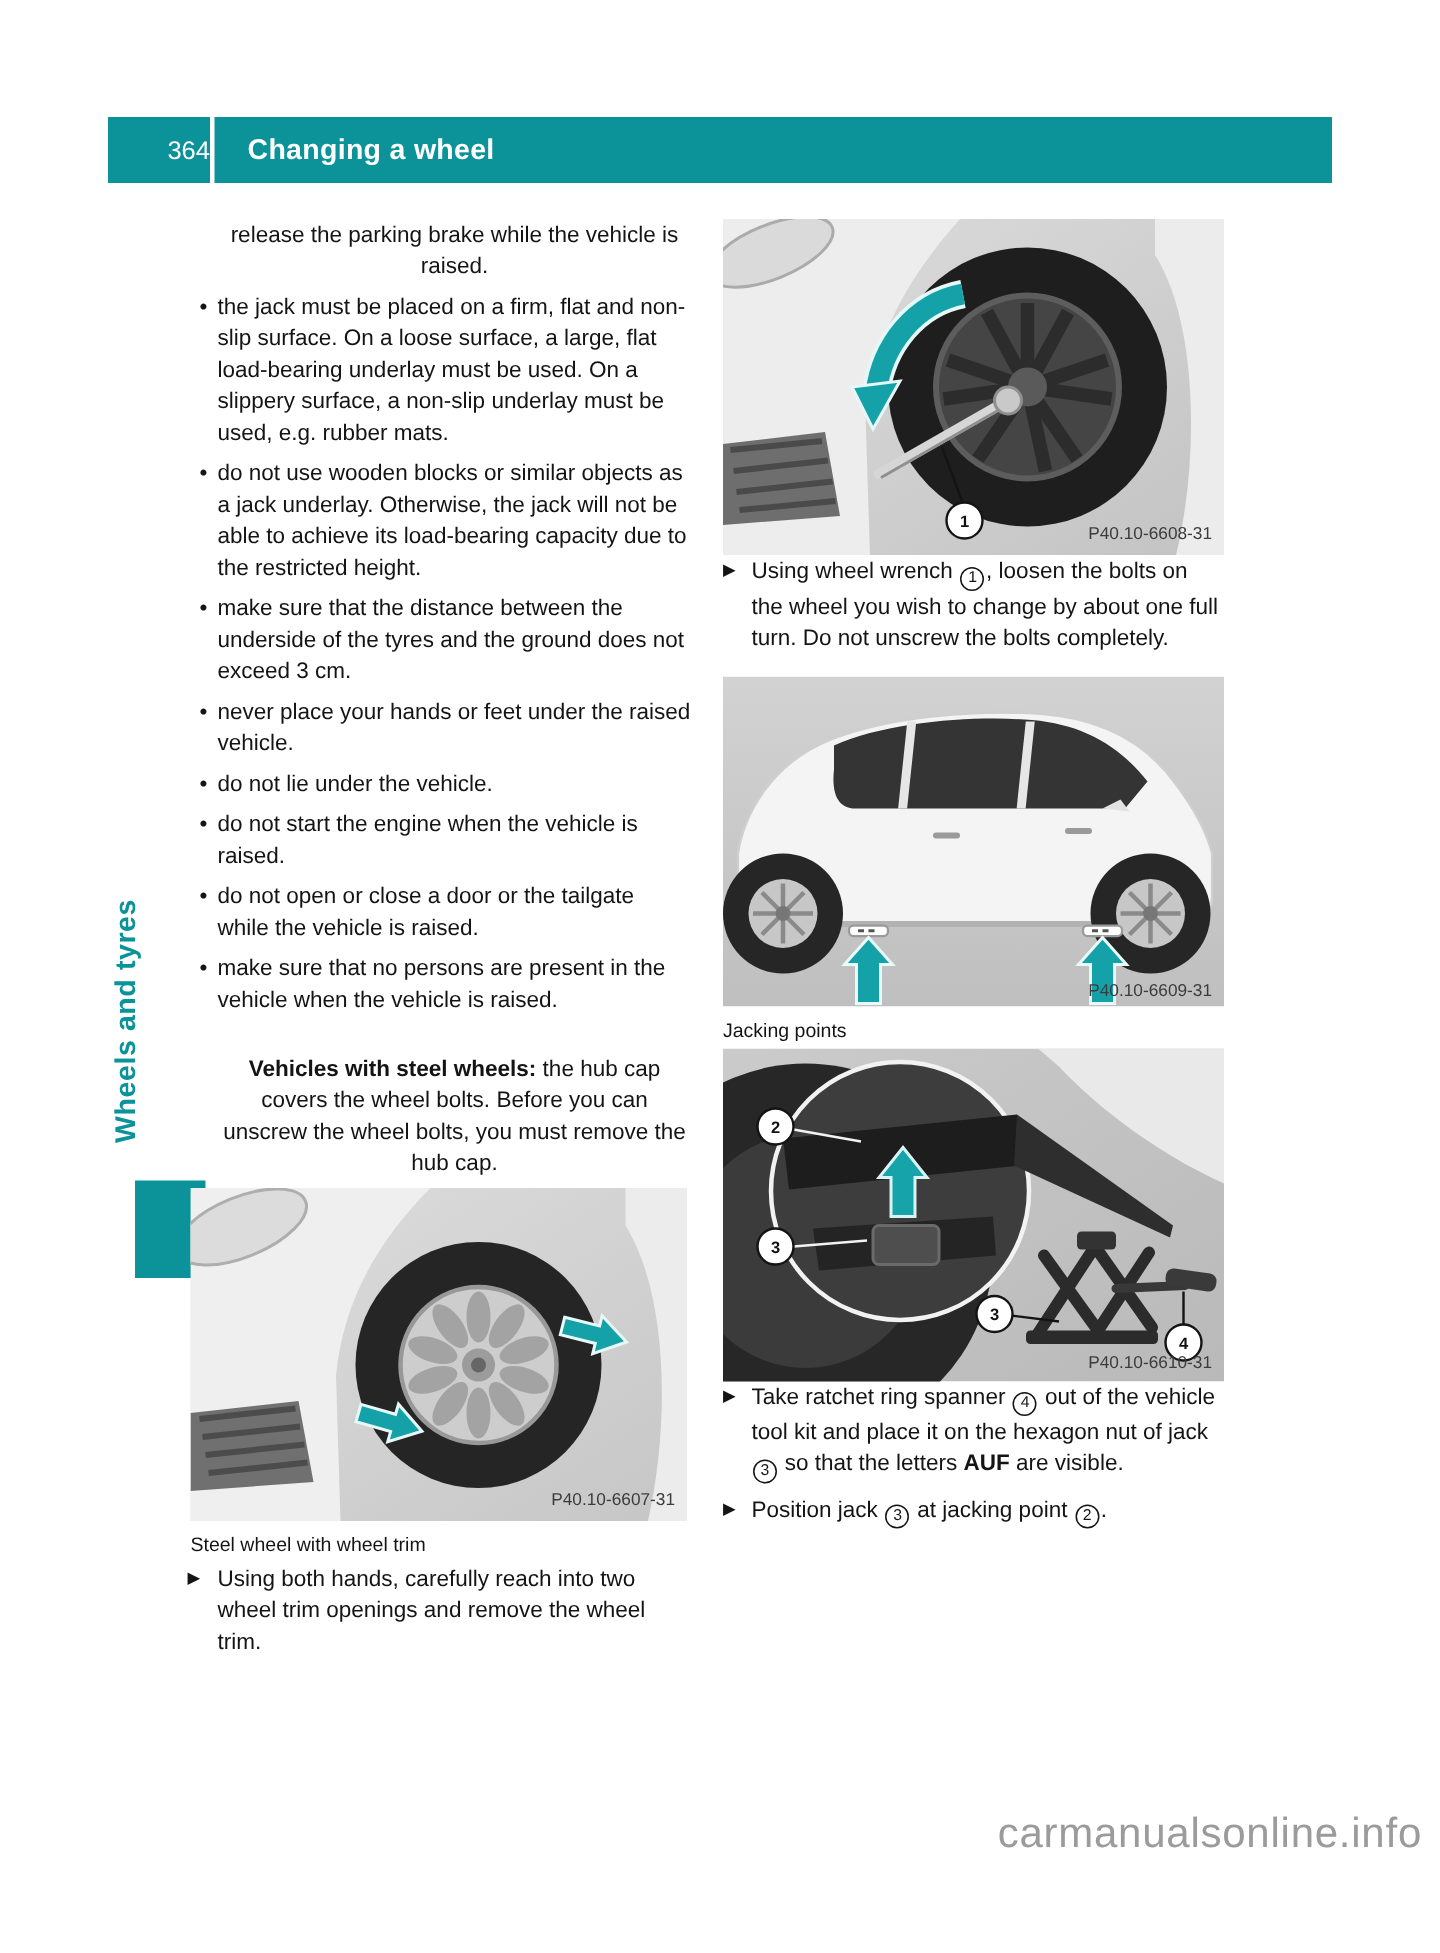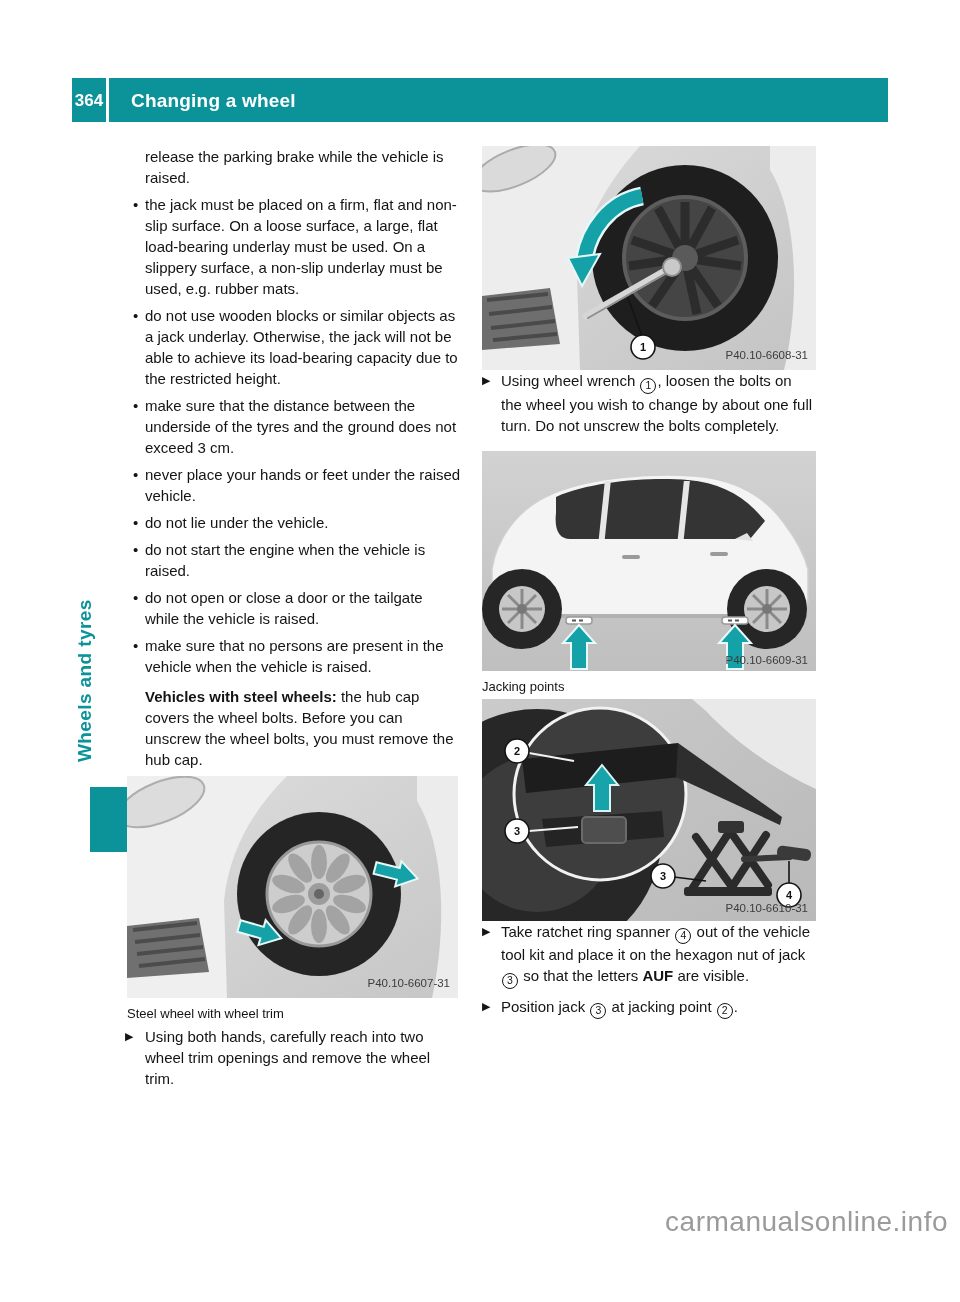--- a/index.html
+++ b/index.html
@@ -5,34 +5,34 @@
   html,body{margin:0;padding:0;}
   body{
     width:960px;height:1302px;position:relative;overflow:hidden;
     background:#ffffff;color:#141414;
     font-family:"Liberation Sans", sans-serif;
     font-size:15px;line-height:21px;
   }
   
   .hdr{position:absolute;left:72px;top:78px;width:816px;height:44px;
        background:#0b9399;display:flex;align-items:center;color:#fff;}
-  .hdr .num{width:34px;text-align:center;font-weight:bold;font-size:17px;}
+  .hdr .num{width:68px;text-align:right;font-weight:normal;font-size:17px;}
   .hdr .vdiv{width:3px;height:100%;background:#fff;}
   .hdr .ttl{padding-left:22px;font-weight:bold;font-size:19px;letter-spacing:.2px;}
   
   .side-label{position:absolute;left:74px;top:550px;height:212px;width:36px;
       writing-mode:vertical-rl;transform:rotate(180deg);
       color:#0b9399;font-weight:bold;font-size:19px;letter-spacing:.4px;white-space:nowrap;}
   .side-square{position:absolute;left:90px;top:787px;width:47px;height:65px;background:#0b9399;}
   
   .col{position:absolute;top:146px;}
   .col-left{left:145px;width:316px;}
   .col-right{left:482px;width:334px;}
-  p{margin:0 0 6px;}
-  .steel{margin-top:9px;}
+  p{margin:0 0 6px;text-align:center;}
+  .steel{margin-top:25px;}
   .b{font-weight:bold;}
   
   ul.bullets{list-style:none;margin:5px 0 0 -12px;padding:0;}
   ul.bullets li{position:relative;padding-left:12px;margin-bottom:6px;}
   ul.bullets .dot{position:absolute;left:0;top:0;}
   
   ul.steps{list-style:none;margin:0;padding:0;}
   ul.steps li{position:relative;margin-bottom:7px;}
   ul.steps .tri{position:absolute;left:0;top:4px;font-size:11px;line-height:13px;}
   ul.steps-out{margin-left:-20px;}

